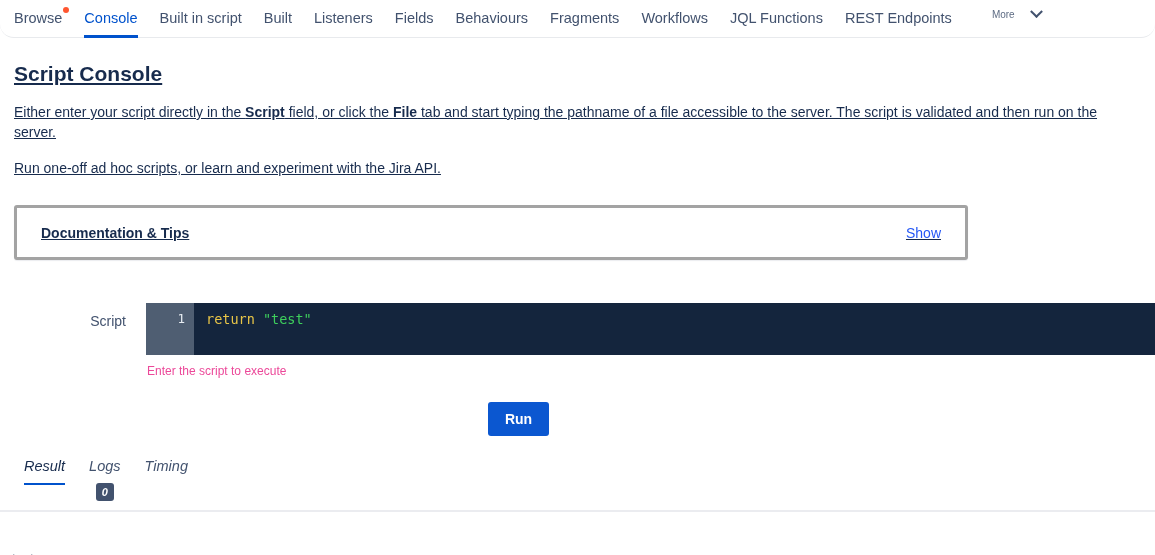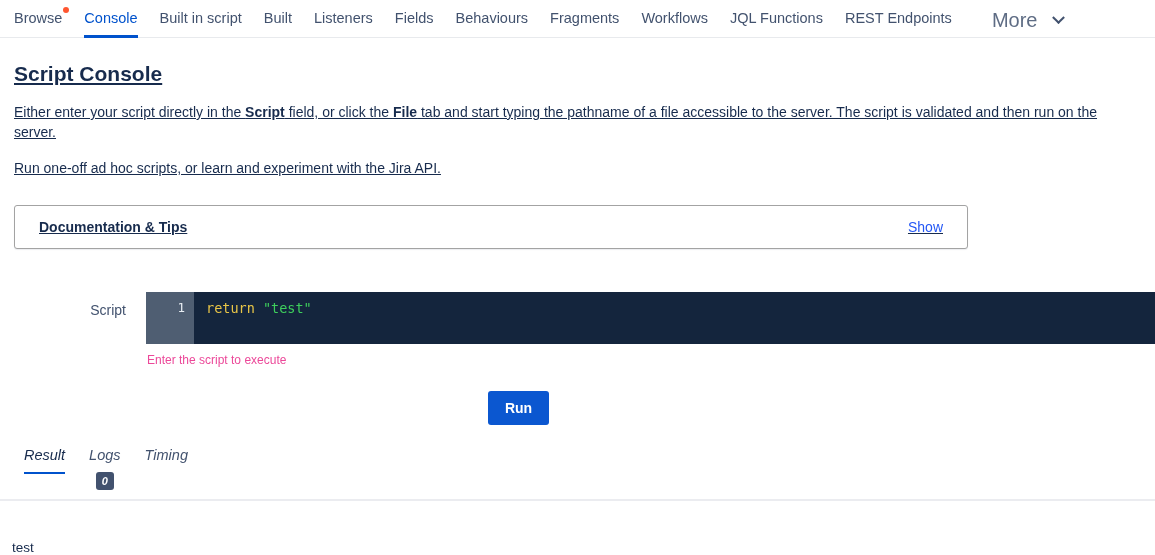--- a/index.html
+++ b/index.html
@@ -18,20 +18,21 @@
 
   
   .nav {
     position: relative;
     height: 38px;
     padding: 0 0 0 14px;
     border-bottom: 1px solid #e8eaed;
     display: flex;
     align-items: flex-start;
     gap: 0;
+    border-radius: 14px;
   }
   .nav-item {
     position: relative;
     font-size: 14.5px;
     color: #42526E;
     padding: 9px 11px 11px 11px;
     white-space: nowrap;
     cursor: pointer;
     line-height: 18px;
   }
@@ -56,21 +57,21 @@
     height: 6px;
     border-radius: 50%;
     background: #FF5630;
   }
   .nav-more {
     margin-left: 18px;
     display: flex;
     align-items: center;
     gap: 17px;
     padding: 9px 11px 11px 11px;
-    font-size: 20px;
+    font-size: 10px;
     color: #5E6C84;
     cursor: pointer;
   }
   .chev {
     display: inline-block;
     width: 9px;
     height: 9px;
     border-right: 2px solid #42526E;
     border-bottom: 2px solid #42526E;
     transform: rotate(45deg) translate(-2px,-2px);
@@ -92,22 +93,22 @@
     margin-top: 16px;
     line-height: 20px;
   }
   .intro.second { margin-top: 14px; }
   .intro b { font-weight: bold; }
 
   
   .doc-panel {
     margin-top: 27px;
     width: 954px;
-    height: 44px;
-    border: 1px solid #a3a3a3;
+    height: 55px;
+    border: 3px solid #a3a3a3;
     border-radius: 3px;
     background: #fff;
     box-shadow: 0 1px 1px rgba(9,30,66,0.08);
     display: flex;
     align-items: center;
     justify-content: space-between;
     padding: 12px 24px;
   }
   .doc-title {
     font-size: 14px;

